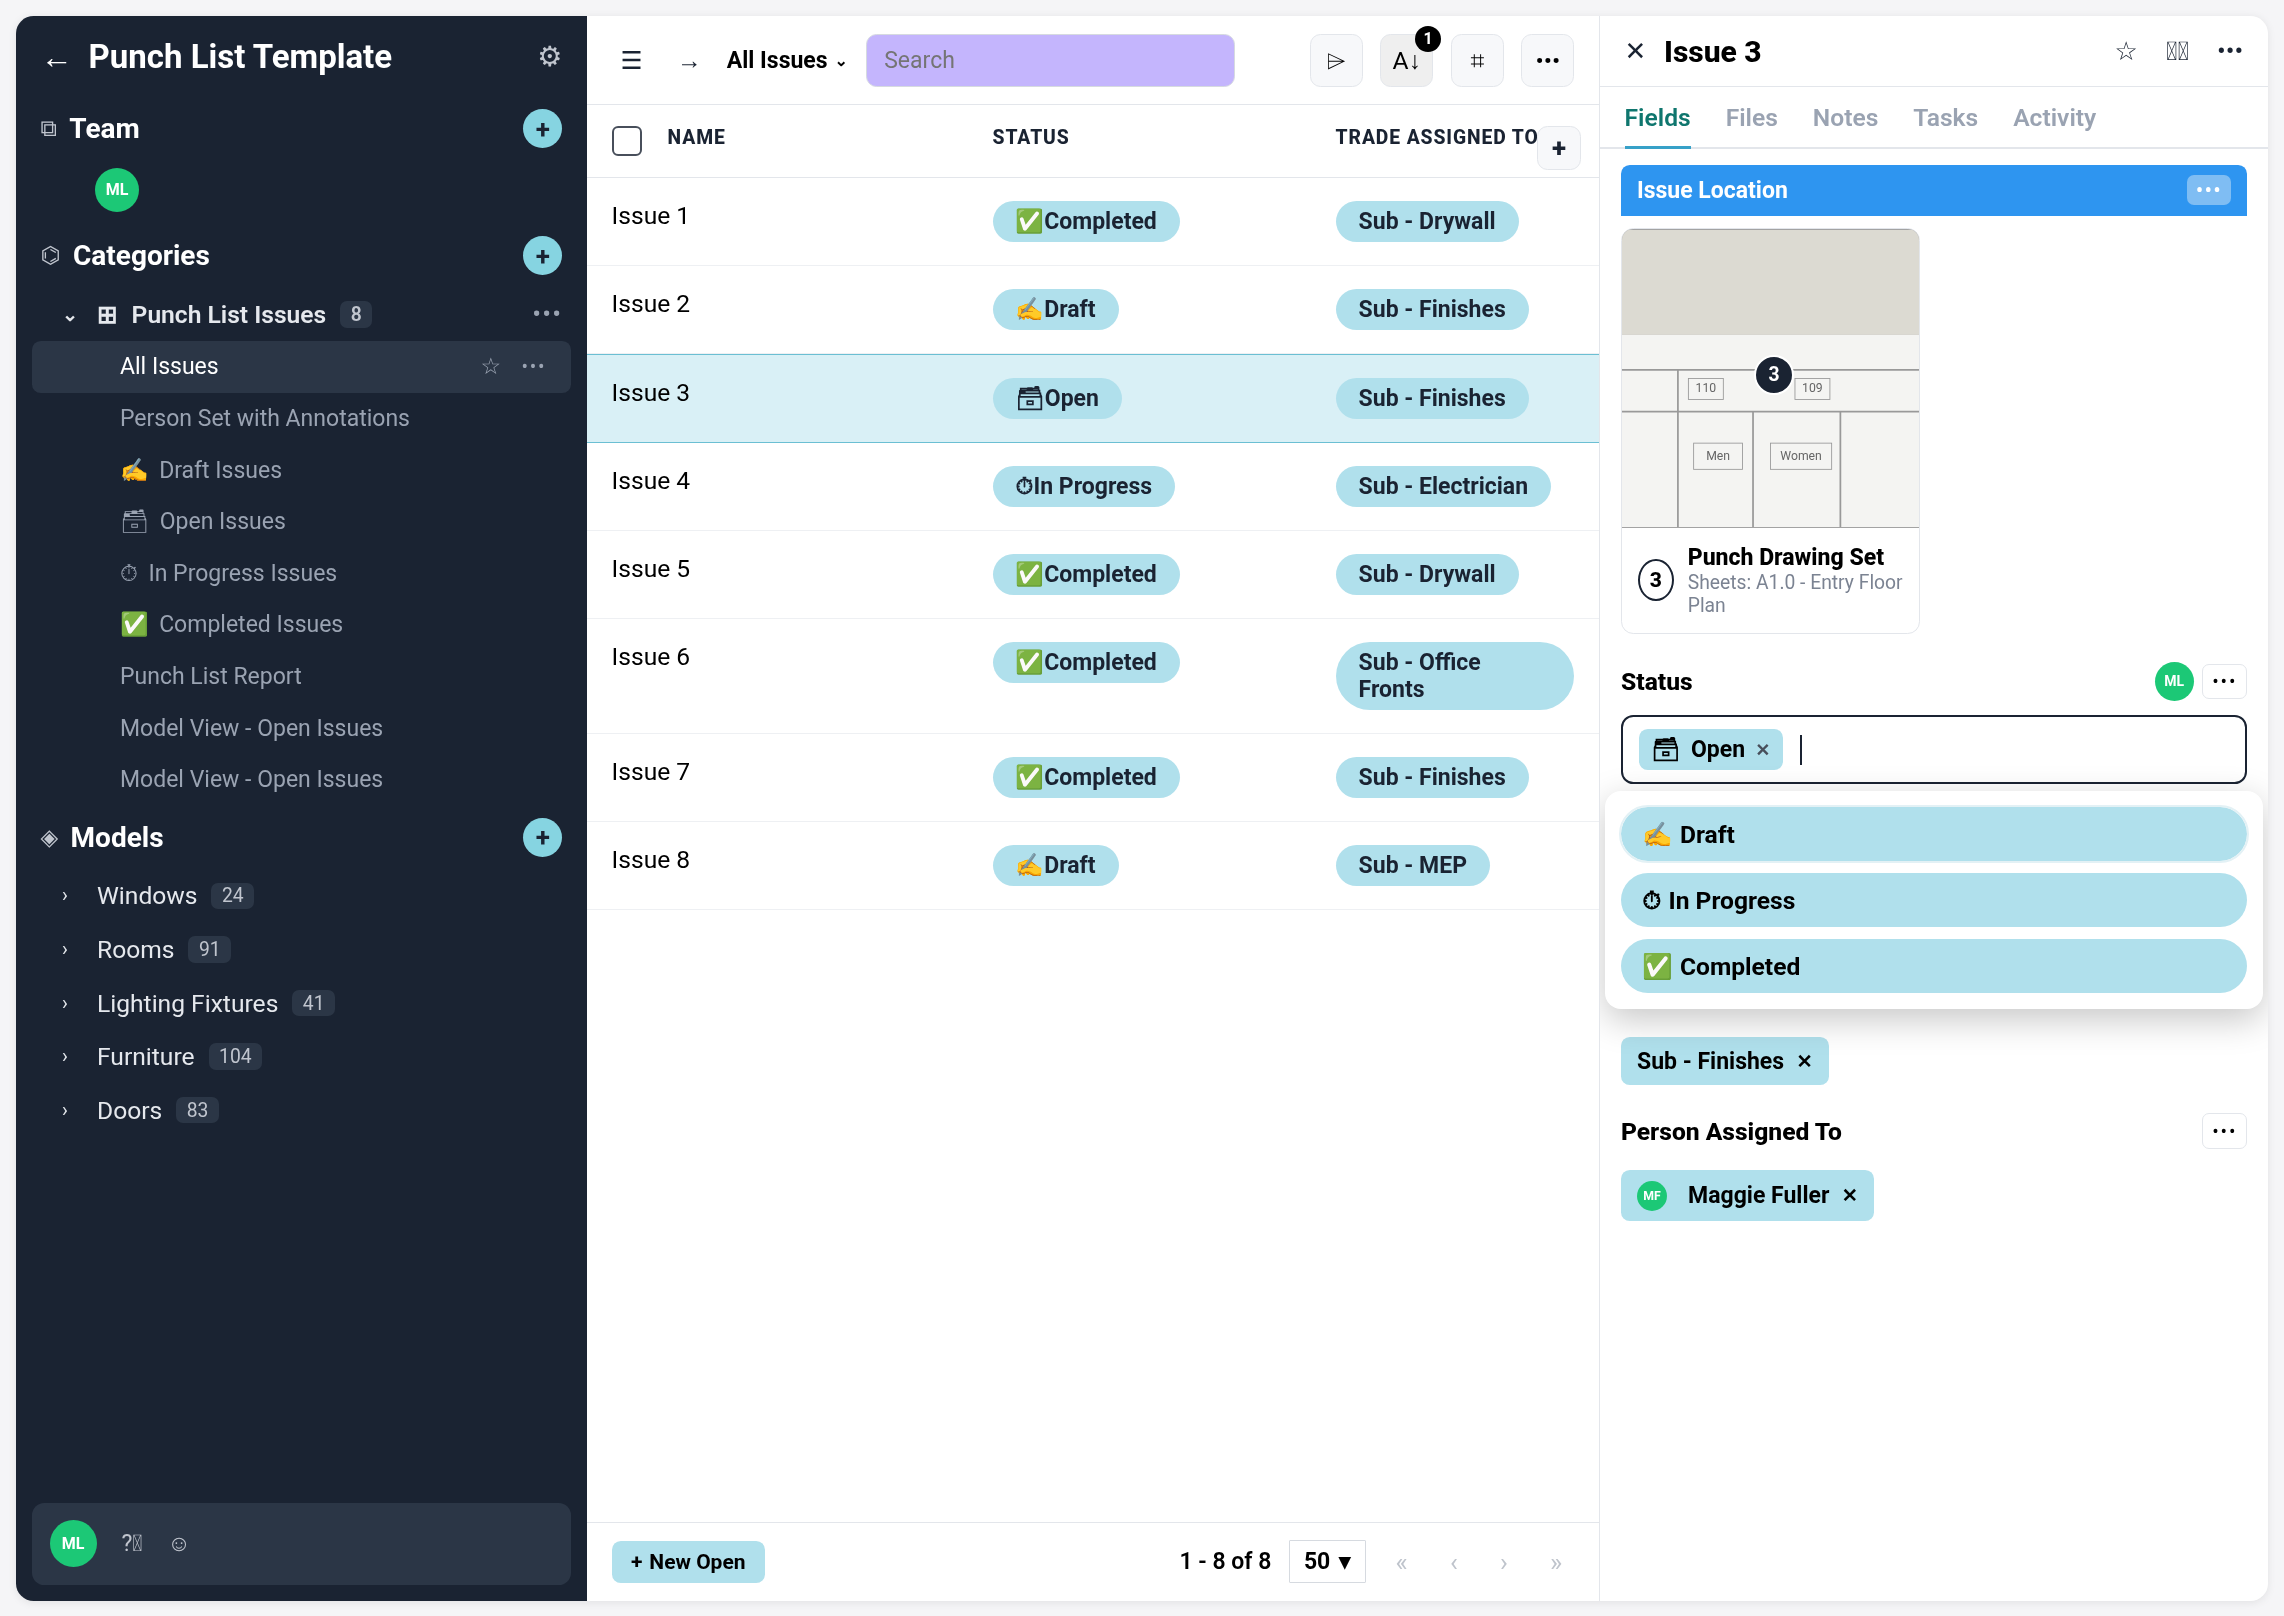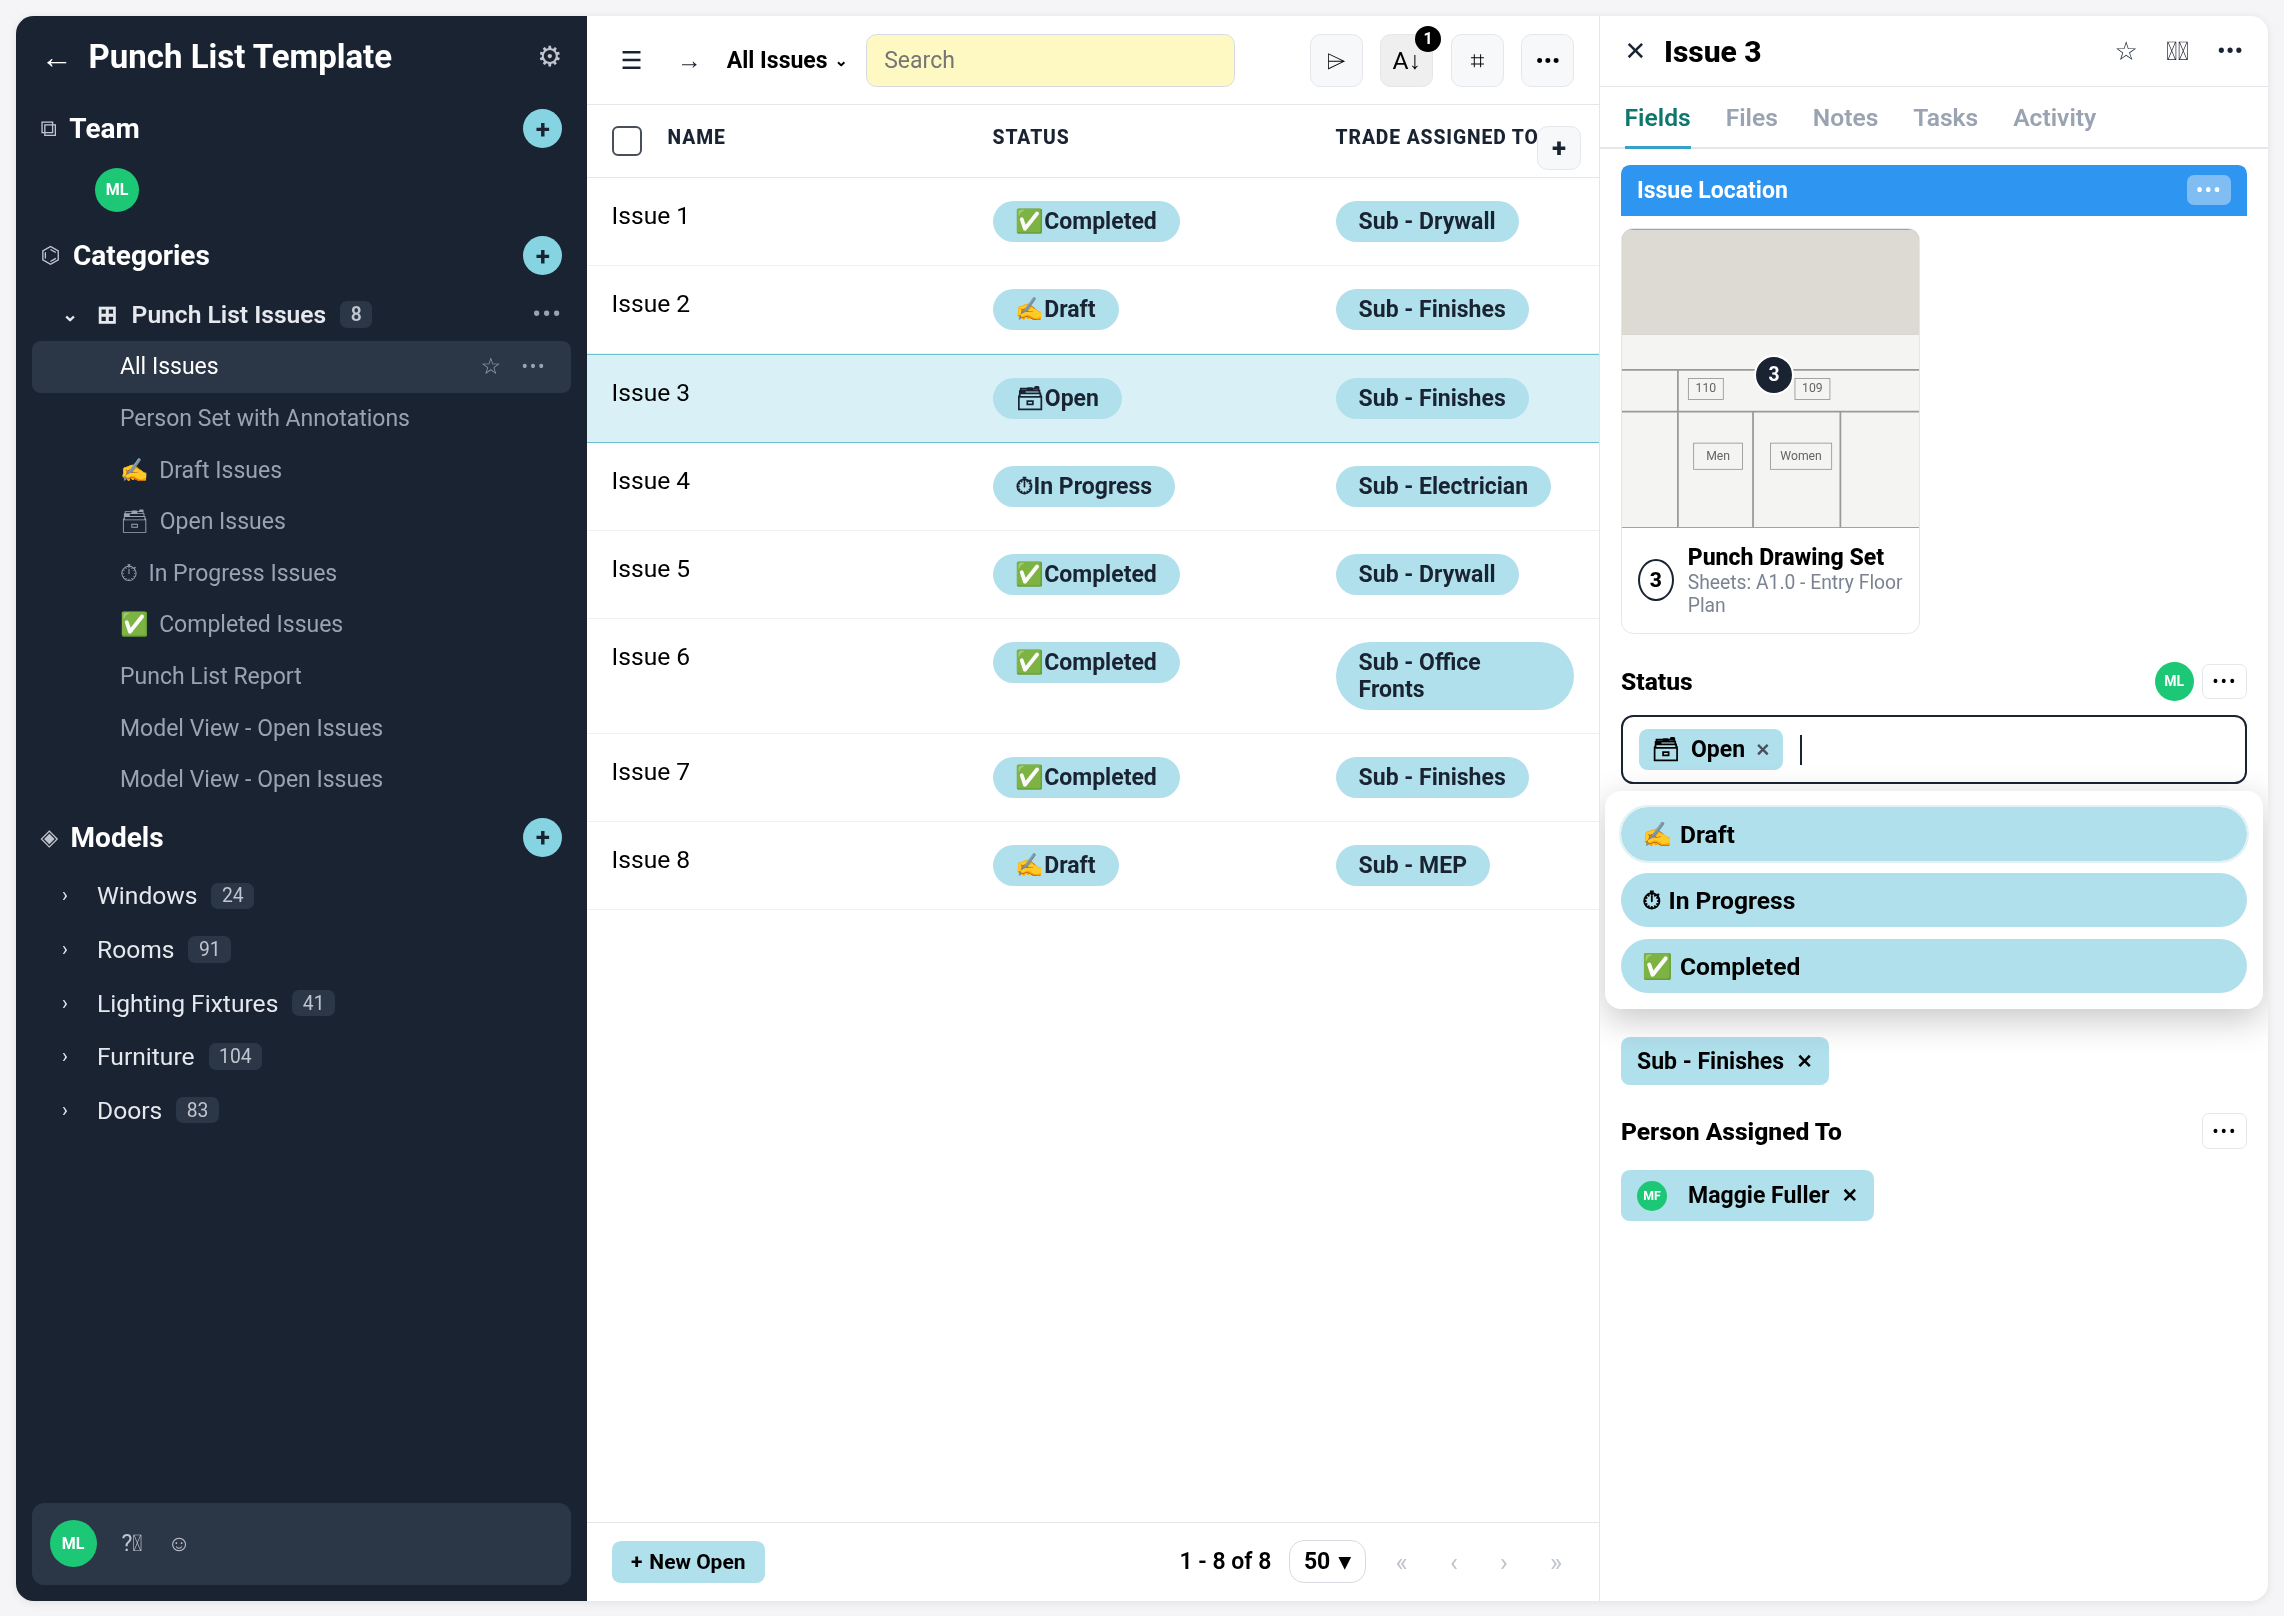--- a/index.html
+++ b/index.html
@@ -33,21 +33,21 @@
 .user-name{font-size:24.6px;font-weight:700}
 .user-sub{font-size:21px;color:#9aa3b2}
 .user-card .ic{font-size:23px;color:#c0c5ce;margin-left:8.8px}
 
 
 .main{flex:1;display:flex;flex-direction:column;border-right:0.9px solid #e3e6eb;position:relative}
 .m-toolbar{display:flex;align-items:center;padding:17.6px 24.6px;gap:17.6px;border-bottom:0.9px solid #e3e6eb}
 .tb-ic{width:40px;height:40px;display:flex;align-items:center;justify-content:center;font-size:24.6px;color:#1a2332;cursor:pointer}
 .crumb{font-size:23px;font-weight:700;display:flex;align-items:center;gap:7px;cursor:pointer}
 .crumb .cd{font-size:16px}
-.search{flex:0 0 369px;height:53px;border:0.9px solid #d6dae0;border-radius:10.5px;padding:0 17.6px;font-size:23px;background:#fef9c3}
+.search{flex:0 0 369px;height:53px;border:0.9px solid #d6dae0;border-radius:10.5px;padding:0 17.6px;font-size:23px;background:#c4b5fd}
 .tb-btn{width:53px;height:53px;border:0.9px solid #e3e6eb;border-radius:10.5px;display:flex;align-items:center;justify-content:center;font-size:24.6px;cursor:pointer;background:#f7f8fa;position:relative}
 .tb-btn.sort{background:#efefef}
 .badge{position:absolute;top:-8.8px;right:-8.8px;width:26px;height:26px;border-radius:50%;background:#000;color:#fff;font-size:16px;display:flex;align-items:center;justify-content:center;font-weight:700}
 
 
 .tbl-hdr{display:flex;align-items:flex-start;padding:21px 24.6px;border-bottom:0.9px solid #e3e6eb;font-size:19.3px;font-weight:800;letter-spacing:0.9px;color:#1a2332;position:relative}
 .tbl-hdr .chk{width:30px;height:30px;border:2.2px solid #484f5b;border-radius:6.1px;margin-right:26px}
 .col-name{width:325px}
 .col-status{width:343px}
 .col-trade{flex:1}
@@ -55,21 +55,21 @@
 .tbl-row{display:flex;align-items:flex-start;padding:23px 24.6px;border-bottom:0.9px solid #eef0f3;font-size:24.6px}
 .tbl-row.sel{background:#d9f0f6;border-top:1.8px solid #6bbfd3;border-bottom:1.8px solid #6bbfd3}
 .tbl-row .rn{width:381px}
 .pill{display:inline-flex;align-items:center;gap:5.3px;padding:7px 23px;border-radius:878px;background:#b0e0ec;font-size:23px;font-weight:700;color:#1a2332}
 .tbl-row .col-status{width:343px}
 .tbl-row .col-trade{flex:1}
 
 .footer{margin-top:auto;padding:17.6px 24.6px;display:flex;align-items:center;gap:17.6px;border-top:0.9px solid #e3e6eb}
 .new-btn{background:#b0e0ec;border-radius:8.8px;padding:8.8px 19.3px;font-size:21px;font-weight:700;display:flex;align-items:center;gap:7px;cursor:pointer}
 .pg-info{margin-left:auto;font-size:23px;font-weight:600}
-.pg-sel{border:0.9px solid #d6dae0;border-radius:15px;padding:7px 14px;font-size:23px;font-weight:700;display:flex;align-items:center;gap:8.8px;cursor:pointer}
+.pg-sel{border:0.9px solid #d6dae0;border-radius:1px;padding:7px 14px;font-size:23px;font-weight:700;display:flex;align-items:center;gap:8.8px;cursor:pointer}
 .pg-arrow{font-size:26px;color:#bfc4cc;padding:0 12.3px;cursor:pointer}
 
 
 .detail{width:668px;display:flex;flex-direction:column;overflow:hidden}
 .d-hdr{display:flex;align-items:center;padding:17.6px 24.6px;gap:17.6px;border-bottom:0.9px solid #e3e6eb}
 .d-close{font-size:26px;cursor:pointer;color:#1a2332}
 .d-title{font-size:30px;font-weight:800;flex:1}
 .d-ic{font-size:26px;color:#1a2332;cursor:pointer;margin-left:10.5px}
 .d-tabs{display:flex;padding:0 24.6px;gap:35px;border-bottom:2.6px solid #e3e6eb;font-size:24.6px;color:#9aa3b2}
 .d-tab{padding:16px 0 14px;cursor:pointer;font-weight:600}

